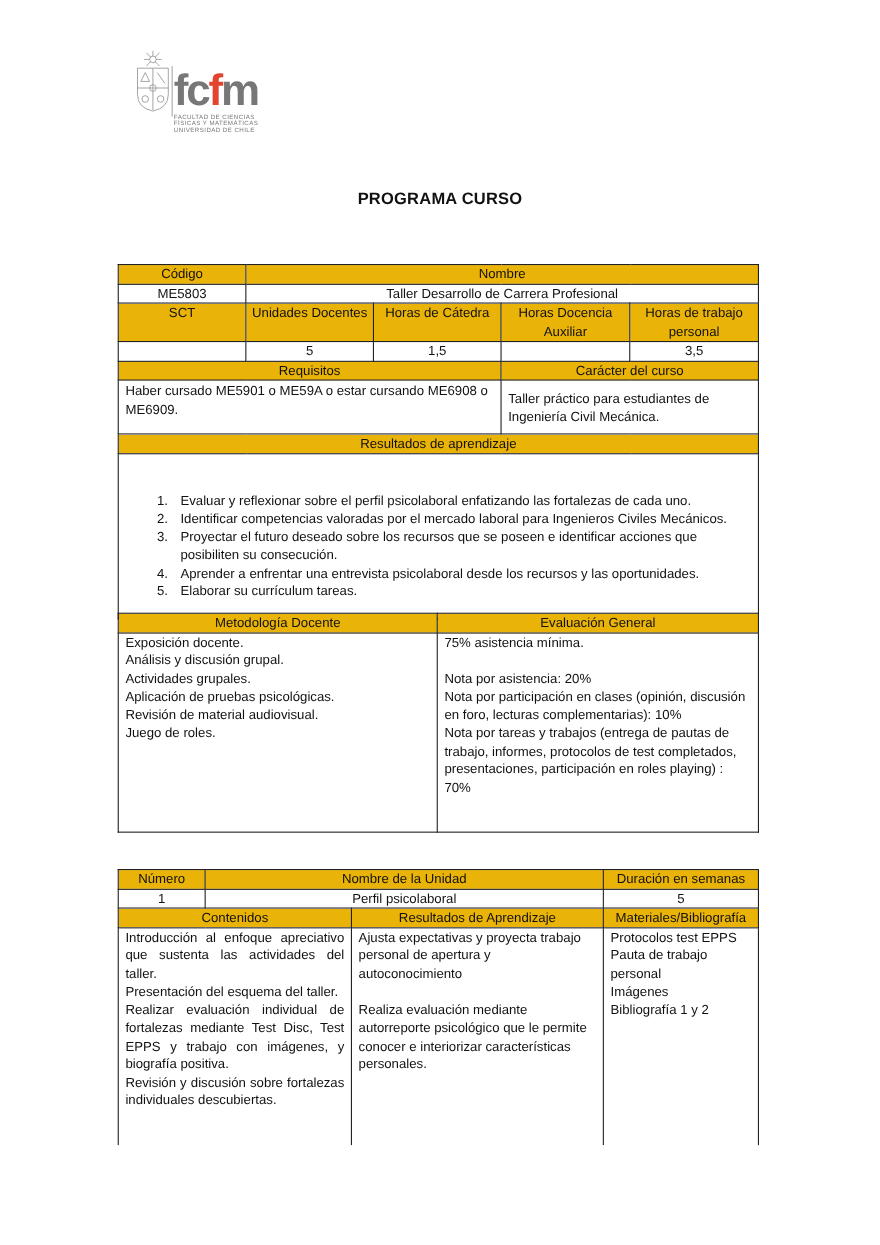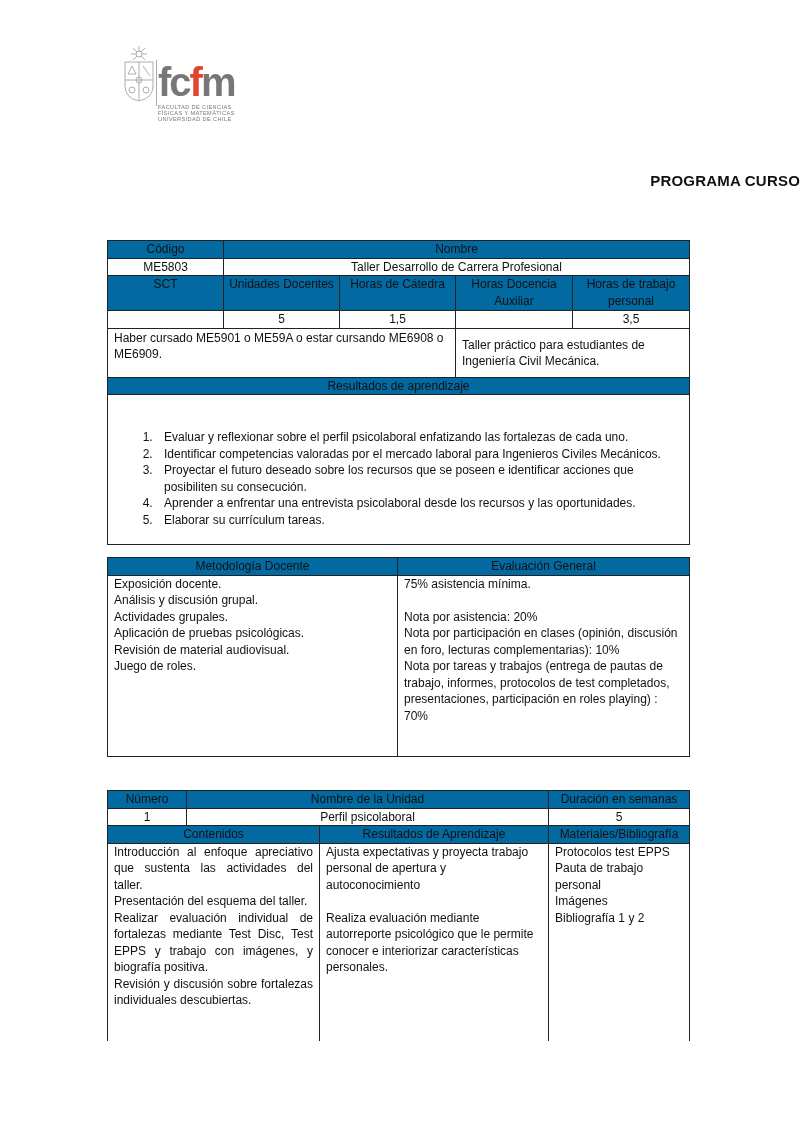--- a/index.html
+++ b/index.html
@@ -6,27 +6,27 @@
   body { width: 800px; height: 1132px; position: relative; overflow: hidden;
          font-family: "Liberation Sans", "DejaVu Sans", sans-serif; color: #111; }
   .logo { position: absolute; left: 120px; top: 46px; width: 125px; height: 80px; }
   .logo-crest { position: absolute; left: 2px; top: 0; width: 34px; height: 56px; }
   .logo-word { position: absolute; left: 38px; top: 16px; font-size: 40px; font-weight: bold;
                letter-spacing: -2px; color: #777; line-height: 40px; }
   .logo-word .f2 { color: #e2452f; }
   .logo-sep { position: absolute; left: 36px; top: 14px; width: 1px; height: 46px; background: #aaa; }
   .logo-sub { position: absolute; left: 38px; top: 58px; font-size: 5.6px; line-height: 6px;
               color: #777; letter-spacing: 0.4px; white-space: nowrap; }
-  .title { position: absolute; left: 0; width: 800px; top: 172px; text-align: right;
+  .title { position: absolute; left: 0; width: 800px; top: 172px; text-align: center;
            font-size: 15px; font-weight: bold; letter-spacing: 0.2px; }
 
   table { position: absolute; border-collapse: collapse; table-layout: fixed;
           font-size: 12px; line-height: 16.5px; }
   td { border: 1px solid #222; padding: 0 6px; vertical-align: top; overflow: hidden; }
-  td.h { background: #0369a1; text-align: center; padding: 0 2px; }
+  td.h { background: #eab308; text-align: center; padding: 0 2px; }
   td.c { text-align: center; }
   .just { text-align: justify; }
   ol { margin: 16px; padding-left: 26px; }
   ol li { padding-left: 8px; }
   .nobot td { border-bottom: none; }
 </style>
 </head>
 <body>
 
 <div class="logo">
@@ -84,20 +84,24 @@
     <td class="h">Horas de Cátedra</td>
     <td class="h">Horas Docencia Auxiliar</td>
     <td class="h">Horas de trabajo personal</td>
   </tr>
   <tr style="height:17px">
     <td class="c"></td>
     <td class="c">5</td>
     <td class="c">1,5</td>
     <td class="c"></td>
     <td class="c">3,5</td>
+  </tr>
+  <tr style="height:17px">
+    <td class="h" colspan="3">Requisitos</td>
+    <td class="h" colspan="2">Carácter del curso</td>
   </tr>
   <tr style="height:49px">
     <td colspan="3" style="padding-top:1px">Haber cursado ME5901 o ME59A o estar cursando ME6908 o ME6909.</td>
     <td colspan="2" style="padding-top:8px">Taller práctico para estudiantes de Ingeniería Civil Mecánica.</td>
   </tr>
   <tr style="height:17px">
     <td class="h" colspan="5">Resultados de aprendizaje</td>
   </tr>
   <tr style="height:132px">
     <td colspan="5" style="padding-top:18px">

